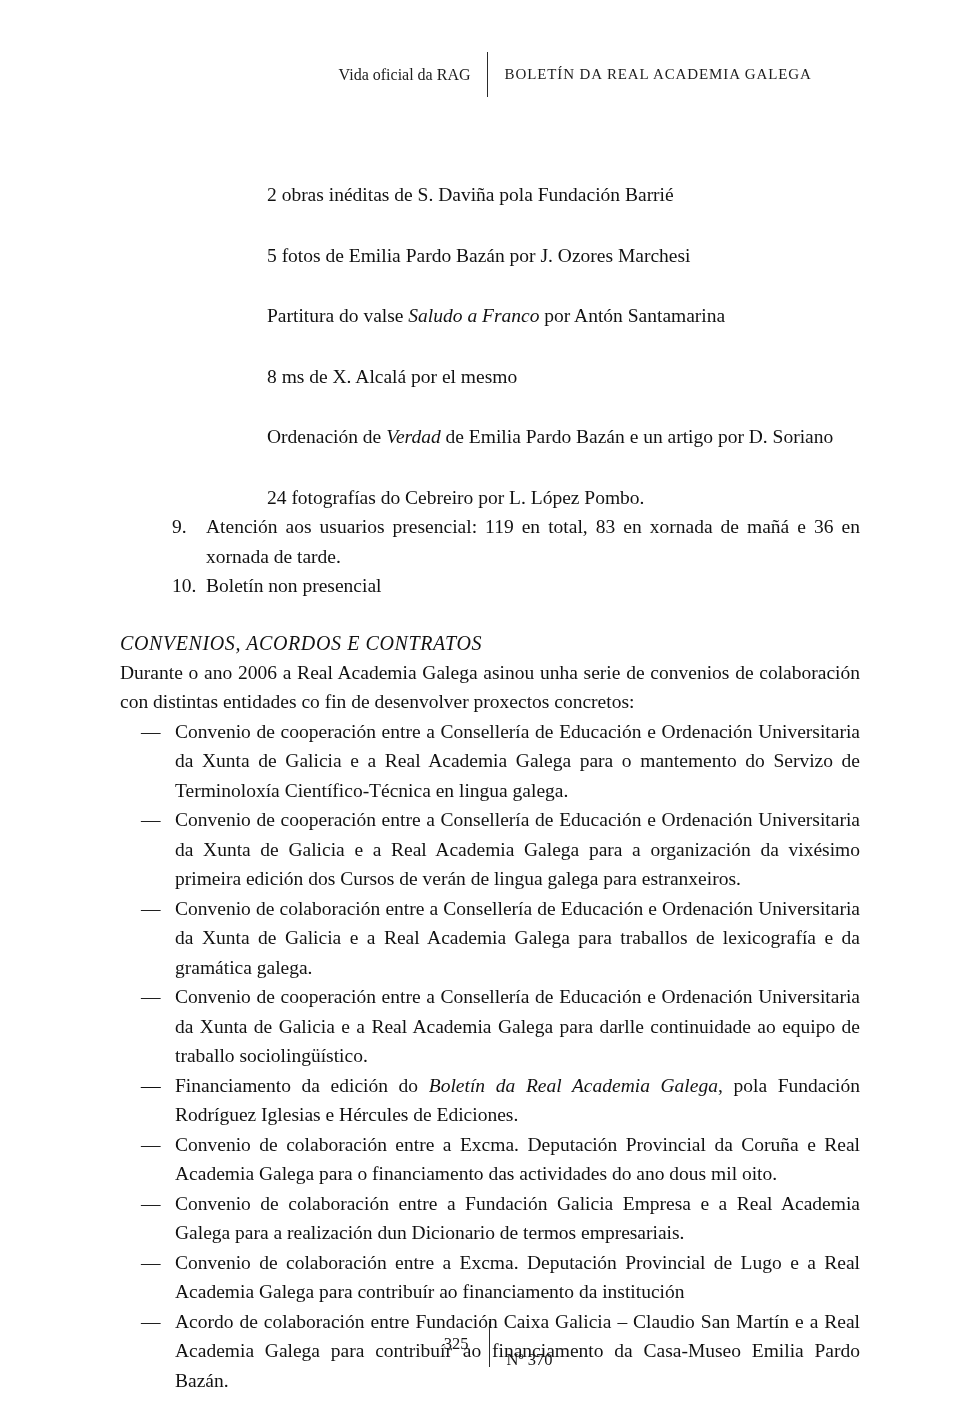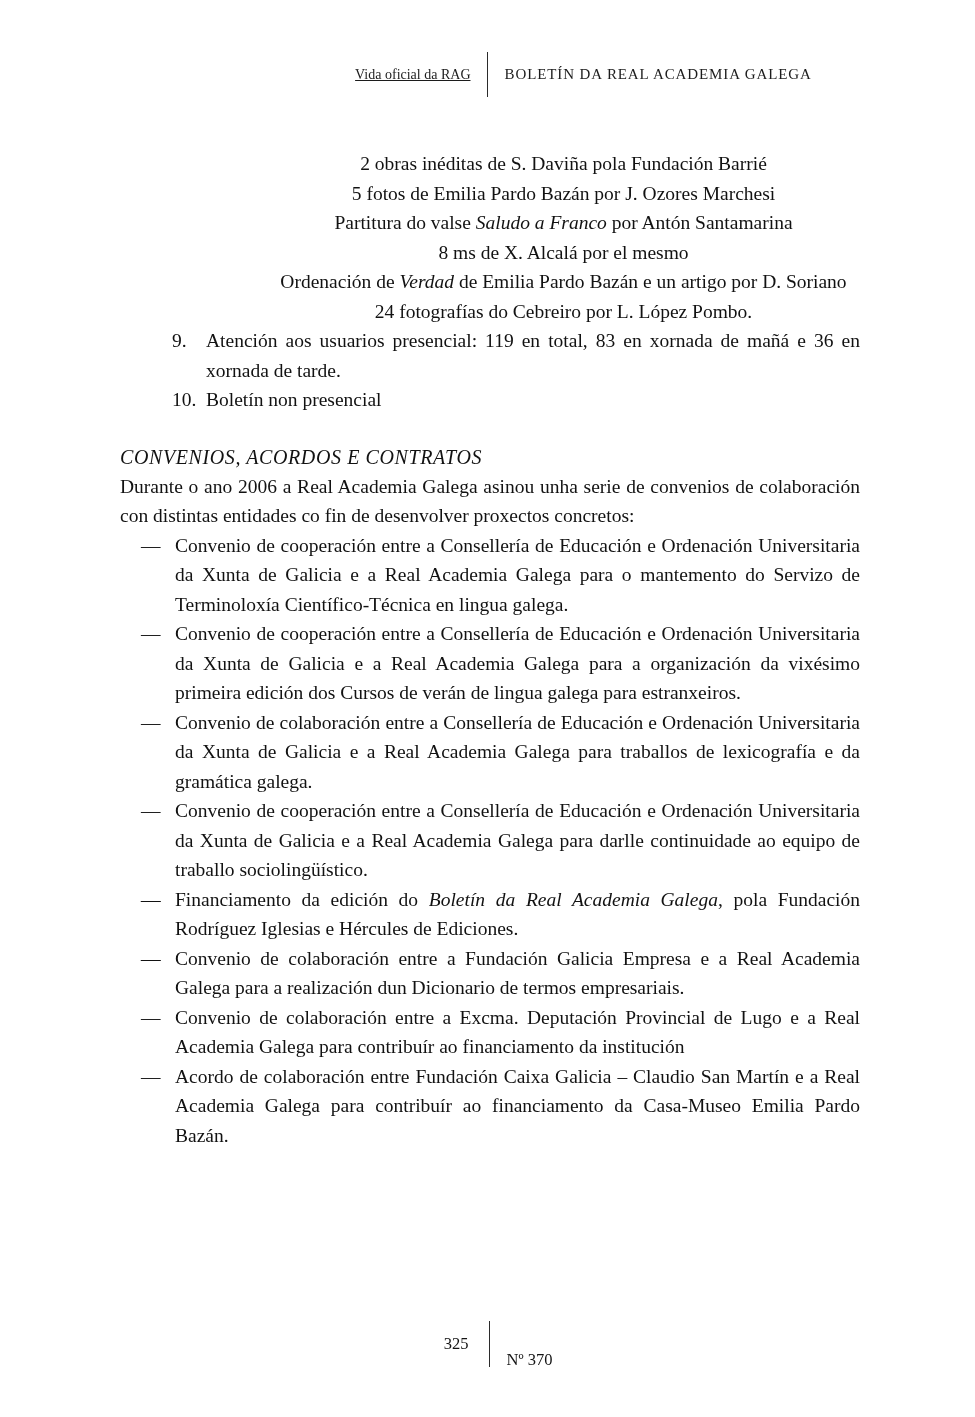--- a/index.html
+++ b/index.html
@@ -8,31 +8,31 @@
     font-family:"Liberation Serif", serif; color:#141414;
     -webkit-font-smoothing:antialiased;
   }
   .page { position:relative; width:975px; height:1417px; background:#fff; overflow:hidden; }
 
   
   .running-head {
     position:absolute; top:52px; left:0; width:100%; height:45px;
     display:flex; align-items:center; justify-content:center;
   }
-  .rh-left  { flex:1; text-align:right; padding-right:16px; font-size:14px; color:#1c1c1c;text-decoration:underline; }
+  .rh-left  { flex:1; text-align:right; padding-right:16px; font-size:16px; color:#1c1c1c; }
   .rh-divider { width:1px; height:45px; background:#2b2b2b; }
   .rh-right { flex:1; text-align:left; padding-left:17px; font-size:15px; letter-spacing:0.9px; color:#1c1c1c; }
 
   
   .content {
     position:absolute; left:120px; top:149px; width:740px;
     font-size:19.5px; line-height:29.5px; color:#121212;
   }
   .sublist { list-style:none; margin:0; padding:0 0 0 147px; }
-  .sublist li { text-align:center; white-space:nowrap; }
+  .sublist li { text-align:left; white-space:nowrap;margin-top:31px; }
 
   .numlist { list-style:none; margin:0; padding:0; }
   .numlist li { position:relative; padding-left:86px; text-align:justify; }
   .numlist .num { position:absolute; left:52px; top:0; }
 
   .section-heading {
     margin:27px 0 0 0; font-size:20px; font-weight:normal;
     letter-spacing:0.6px; line-height:30px; color:#121212;font-style:italic;
   }
   .intro { margin:0; text-align:justify; }
@@ -106,20 +106,21 @@
       </li>
       <li>
         <span class="dash">—</span>
       </li>
       <li>
         <span class="dash">—</span>
         <span><span>Financiamento da edición do </span><i>Boletín da Real Academia Galega</i><span>, pola Fundación Rodríguez Iglesias e Hércules de Ediciones.</span></span>
       </li>
       <li>
         <span class="dash">—</span>
+        <span><span>Convenio de colaboración entre a Excma. Deputación Provincial da Coruña e Real Academia Galega para o financiamento das actividades do ano dous mil oito.</span></span>
       </li>
       <li>
         <span class="dash">—</span>
         <span><span>Convenio de colaboración entre a Fundación Galicia Empresa e a Real Academia Galega para a realización dun Dicionario de termos empresariais.</span></span>
       </li>
       <li>
         <span class="dash">—</span>
         <span><span>Convenio de colaboración entre a Excma. Deputación Provincial de Lugo e a Real Academia Galega para contribuír ao financiamento da institución</span></span>
       </li>
       <li>

